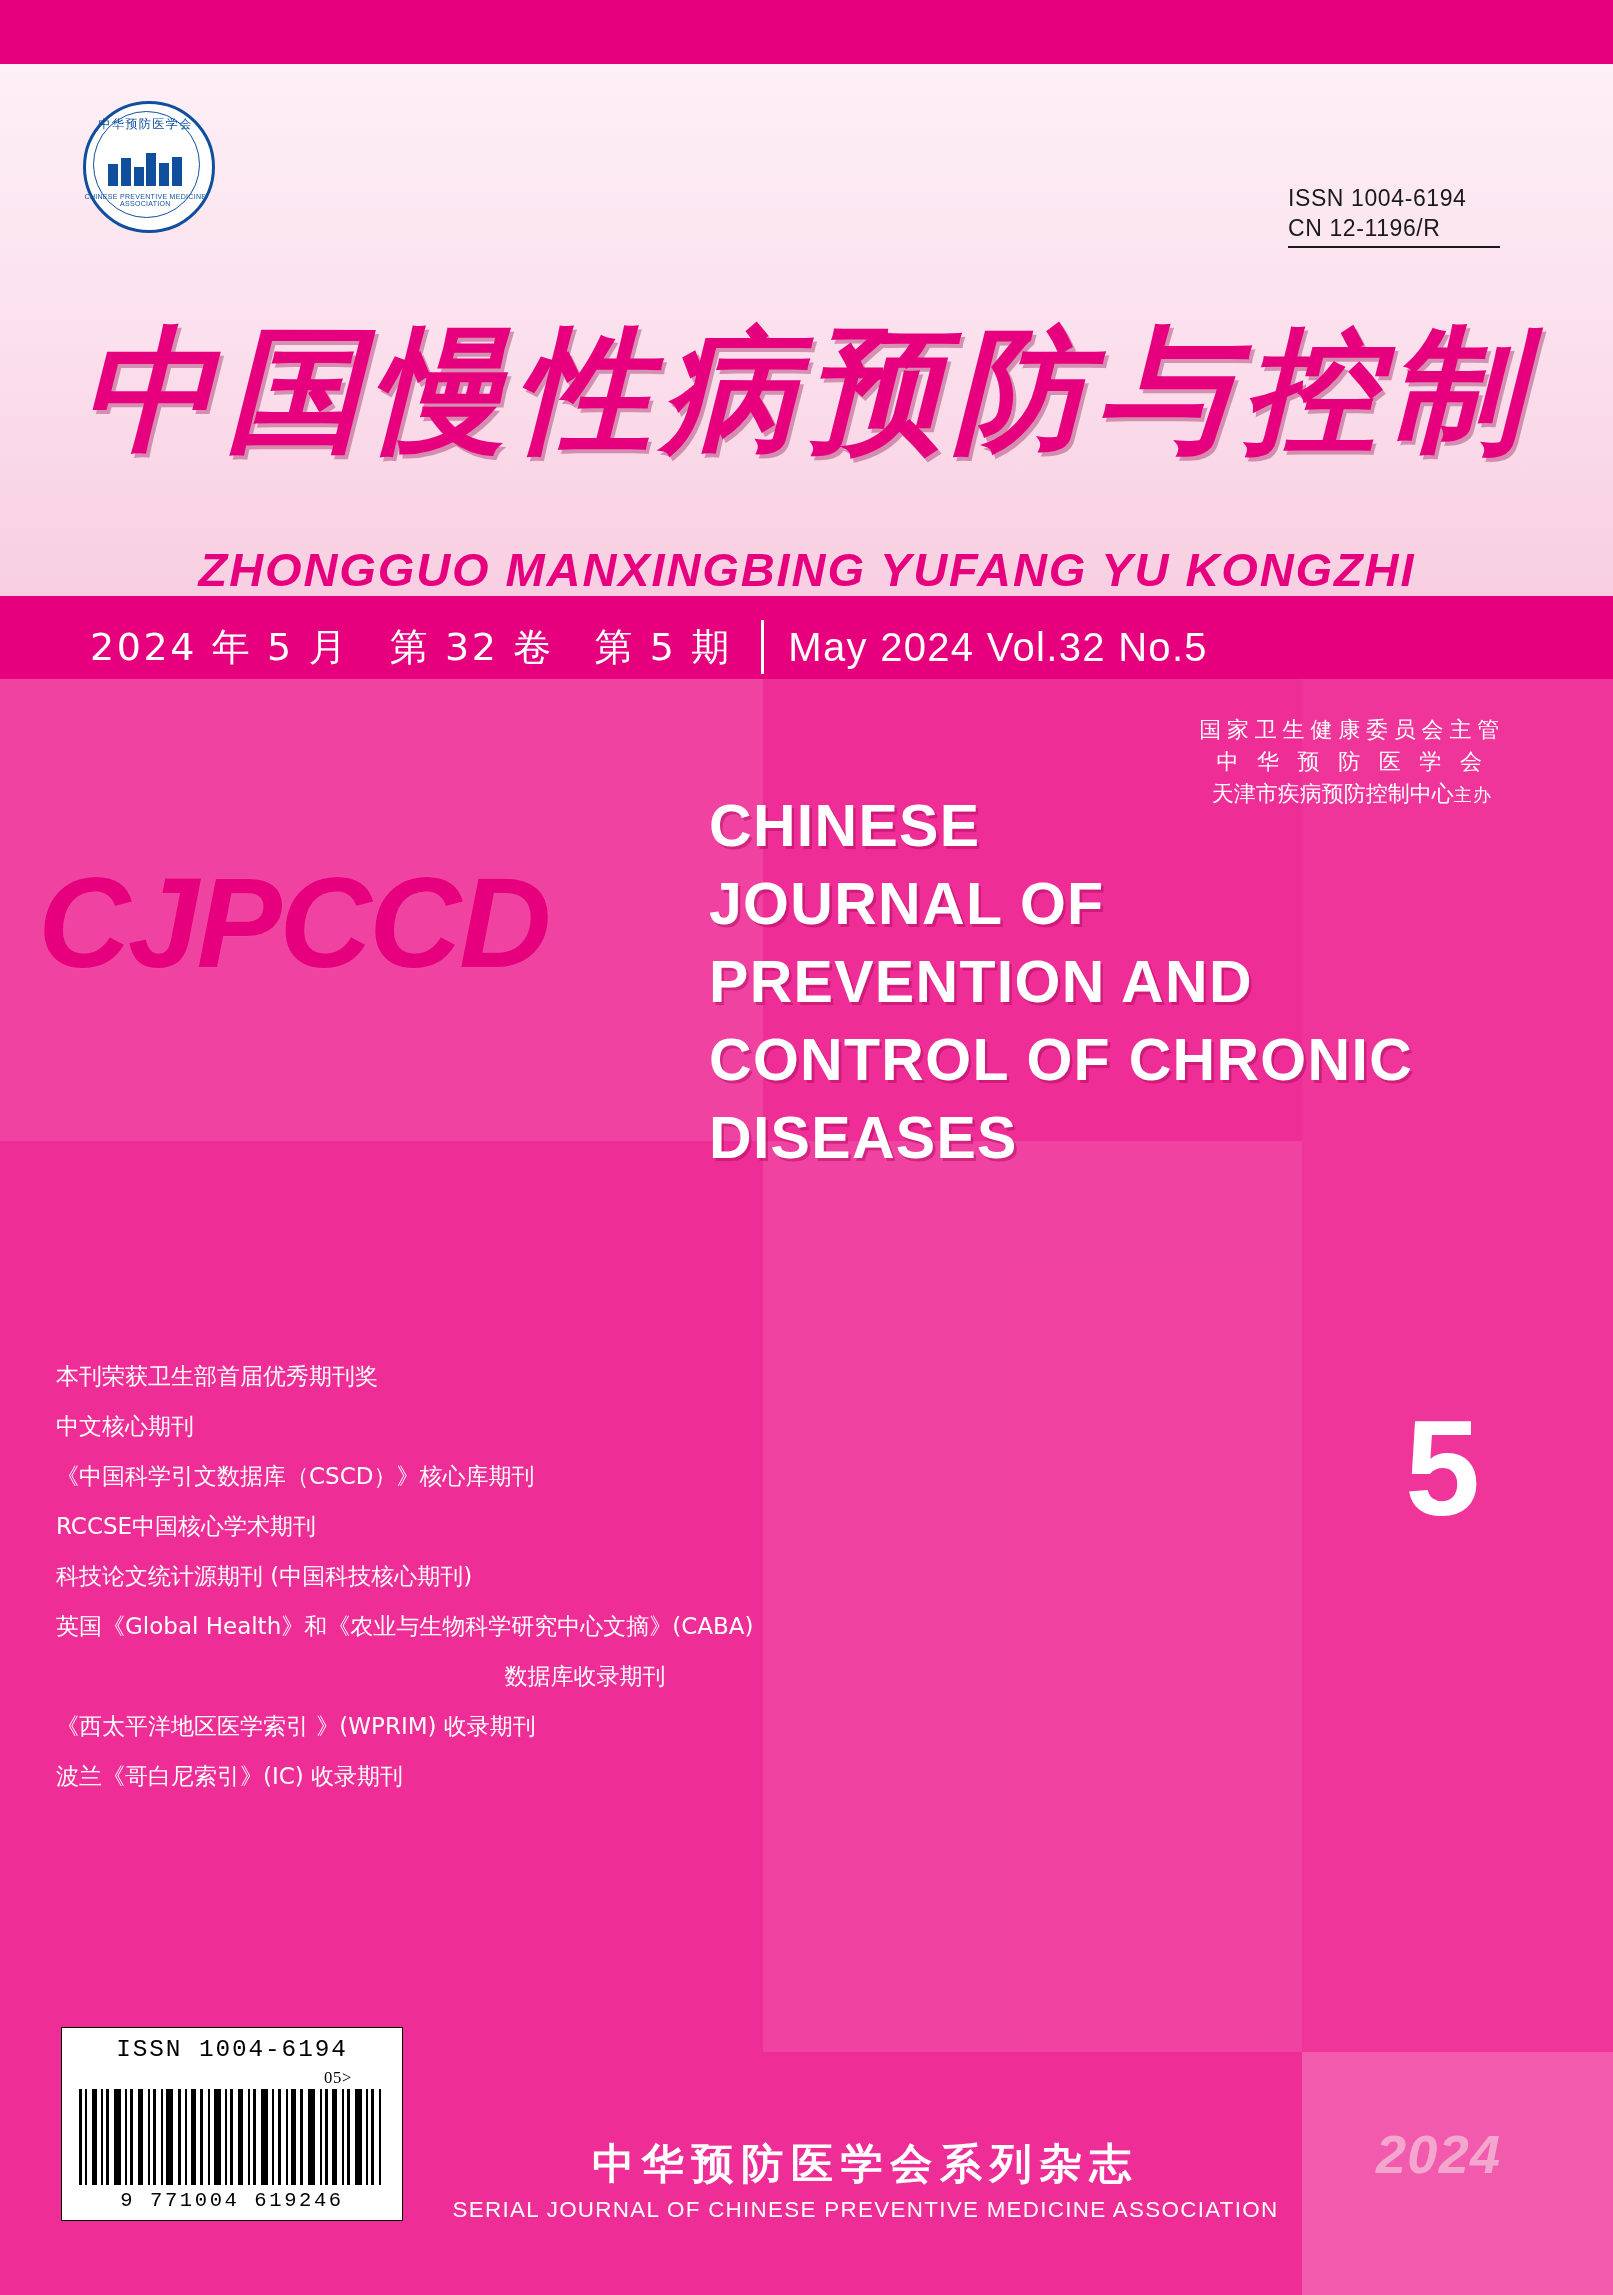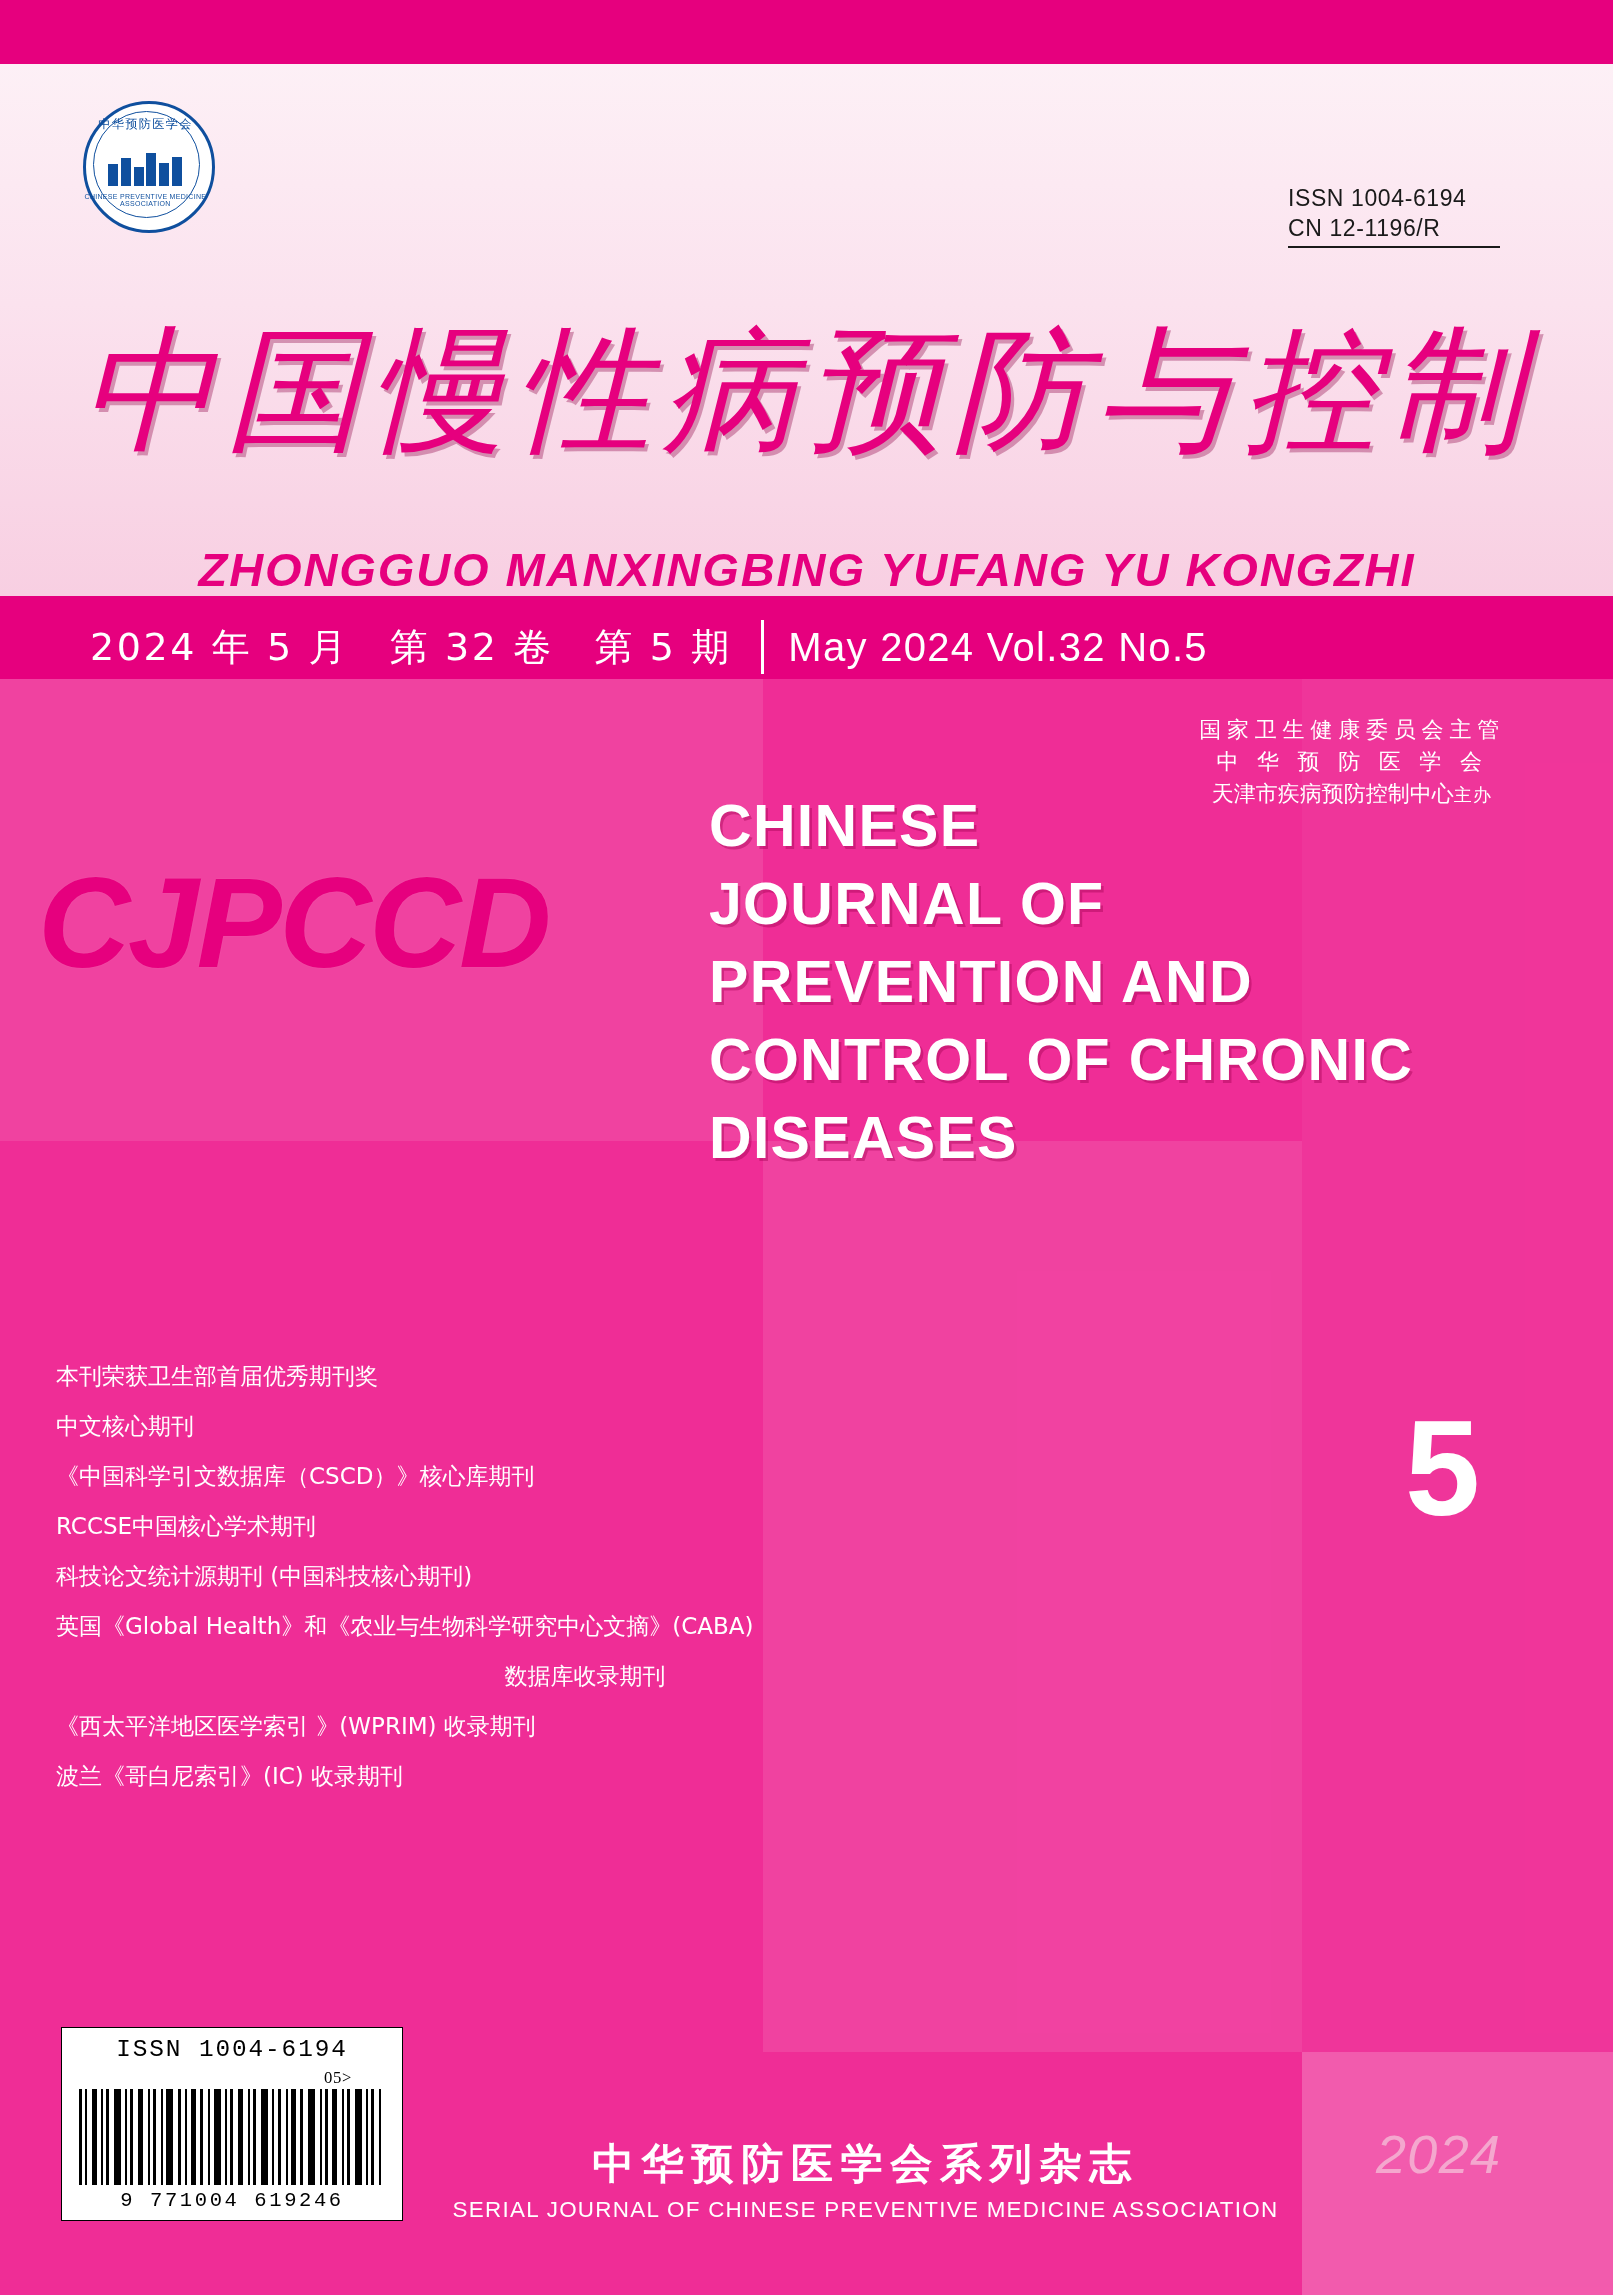--- a/index.html
+++ b/index.html
@@ -110,21 +110,21 @@
     background: #1a1a1a;
   }
 
   
   .cn-title {
     position: absolute;
     left: 0; top: 237px;
     width: 1614px;
     text-align: center;
     font-family: "DejaVu Sans", sans-serif;
-    font-weight: normal;
+    font-weight: bold;
     font-size: 135px;
     letter-spacing: 10.3px;
     color: #e6007e;
     text-shadow: 3.2px 3.8px 0 rgba(140,0,70,0.35);
     font-style: italic;
     white-space: nowrap;
   }
 
   
   .pinyin {
@@ -279,21 +279,21 @@
     font-family: "Liberation Sans", sans-serif;
     font-weight: bold;
     font-size: 135px;
     color: #ffffff;
     line-height: 1;
   }
   .issue-year {
     position: absolute;
     left: 1376px; top: 2123px;
     font-family: "Liberation Sans", sans-serif;
-    font-weight: normal;
+    font-weight: bold;
     font-style: italic;
     font-size: 54px;
     color: #f4a7ce;
     letter-spacing: 1.3px;
   }
 
   
   .barcode-box {
     position: absolute;
     left: 61px; top: 2027px;

